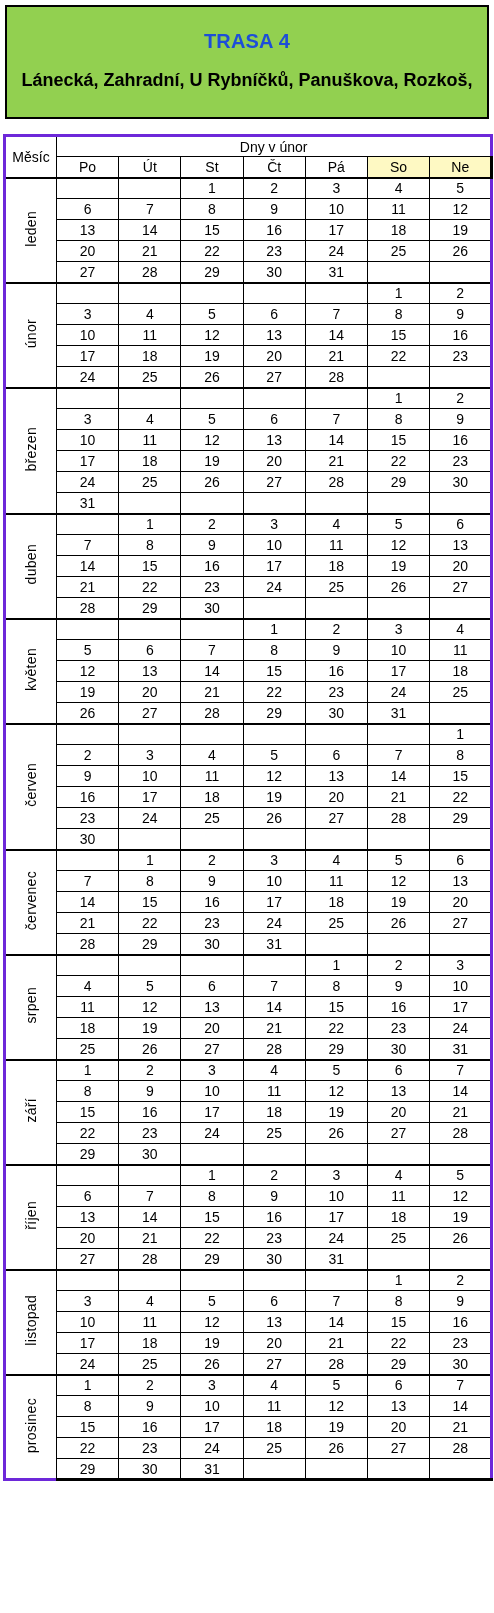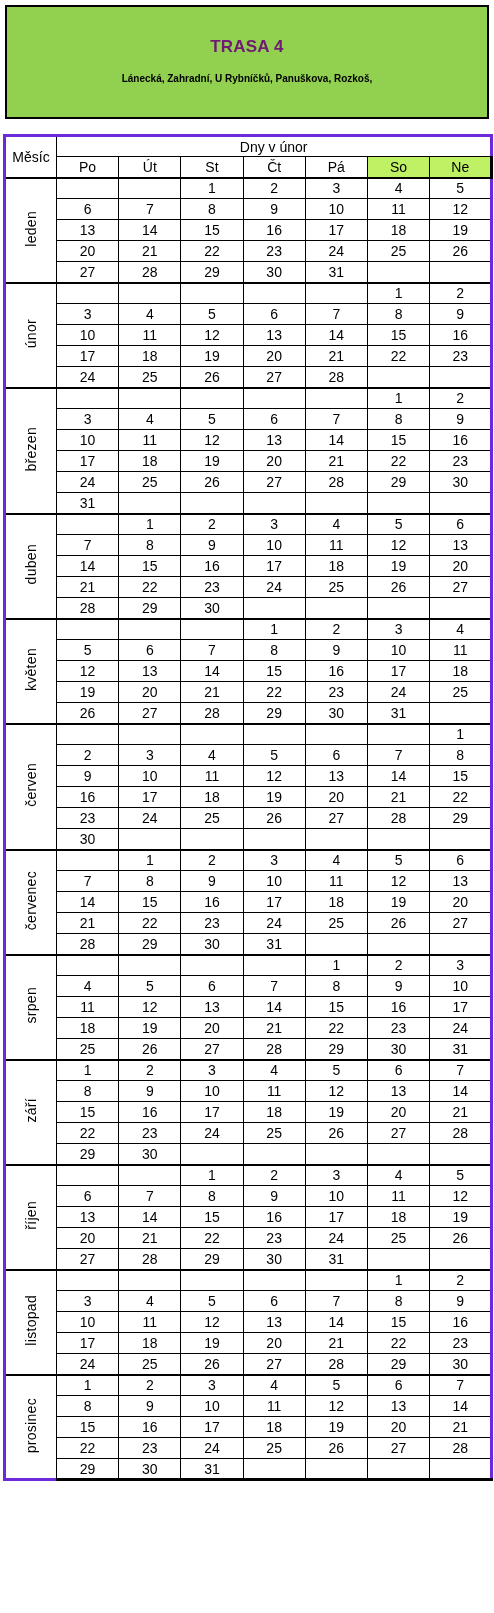--- a/index.html
+++ b/index.html
@@ -26,29 +26,29 @@
     height: 114px;
     background: #92d050;
     border: 2px solid #000000;
     display: flex;
     flex-direction: column;
     align-items: center;
     justify-content: center;
     padding: 4px 6px;
   }
   .title-main {
-    font-size: 17px;
+    font-size: 20px;
     font-weight: bold;
-    color: #701a75;
+    color: #1d4ed8;
     letter-spacing: .2px;
     margin-bottom: 14px;
     text-align: right;
   }
   .title-sub {
-    font-size: 10px;
+    font-size: 18px;
     font-weight: bold;
     color: #000;
     text-align: center;
     line-height: 1.55;
   }
 
   
   table.cal {
     position: absolute;
     left: 3px;
@@ -105,21 +105,21 @@
     font-weight: bold;
     font-size: 15px;
     height: 66px;
   }
   td.dow {
     font-weight: bold;
     font-size: 14.5px;
     height: 22px;
     border-top: none;
   }
-  td.dow.we { background: #bef264; text-align: center; }
+  td.dow.we { background: #fef9c3; text-align: center; }
   td.dow.last-col { border-right: 3px solid #000; margin-top: 40px; }
 
   
   tr.month-start td { border-top: 2px solid #000; }
   td.last-col { border-right: 3px solid #000; }
   tr.last-row td { border-bottom: 3px solid #000; }
 
   
   td.c-white  { background: #ffffff; }
   td.c-green  { background: #00b050; }

